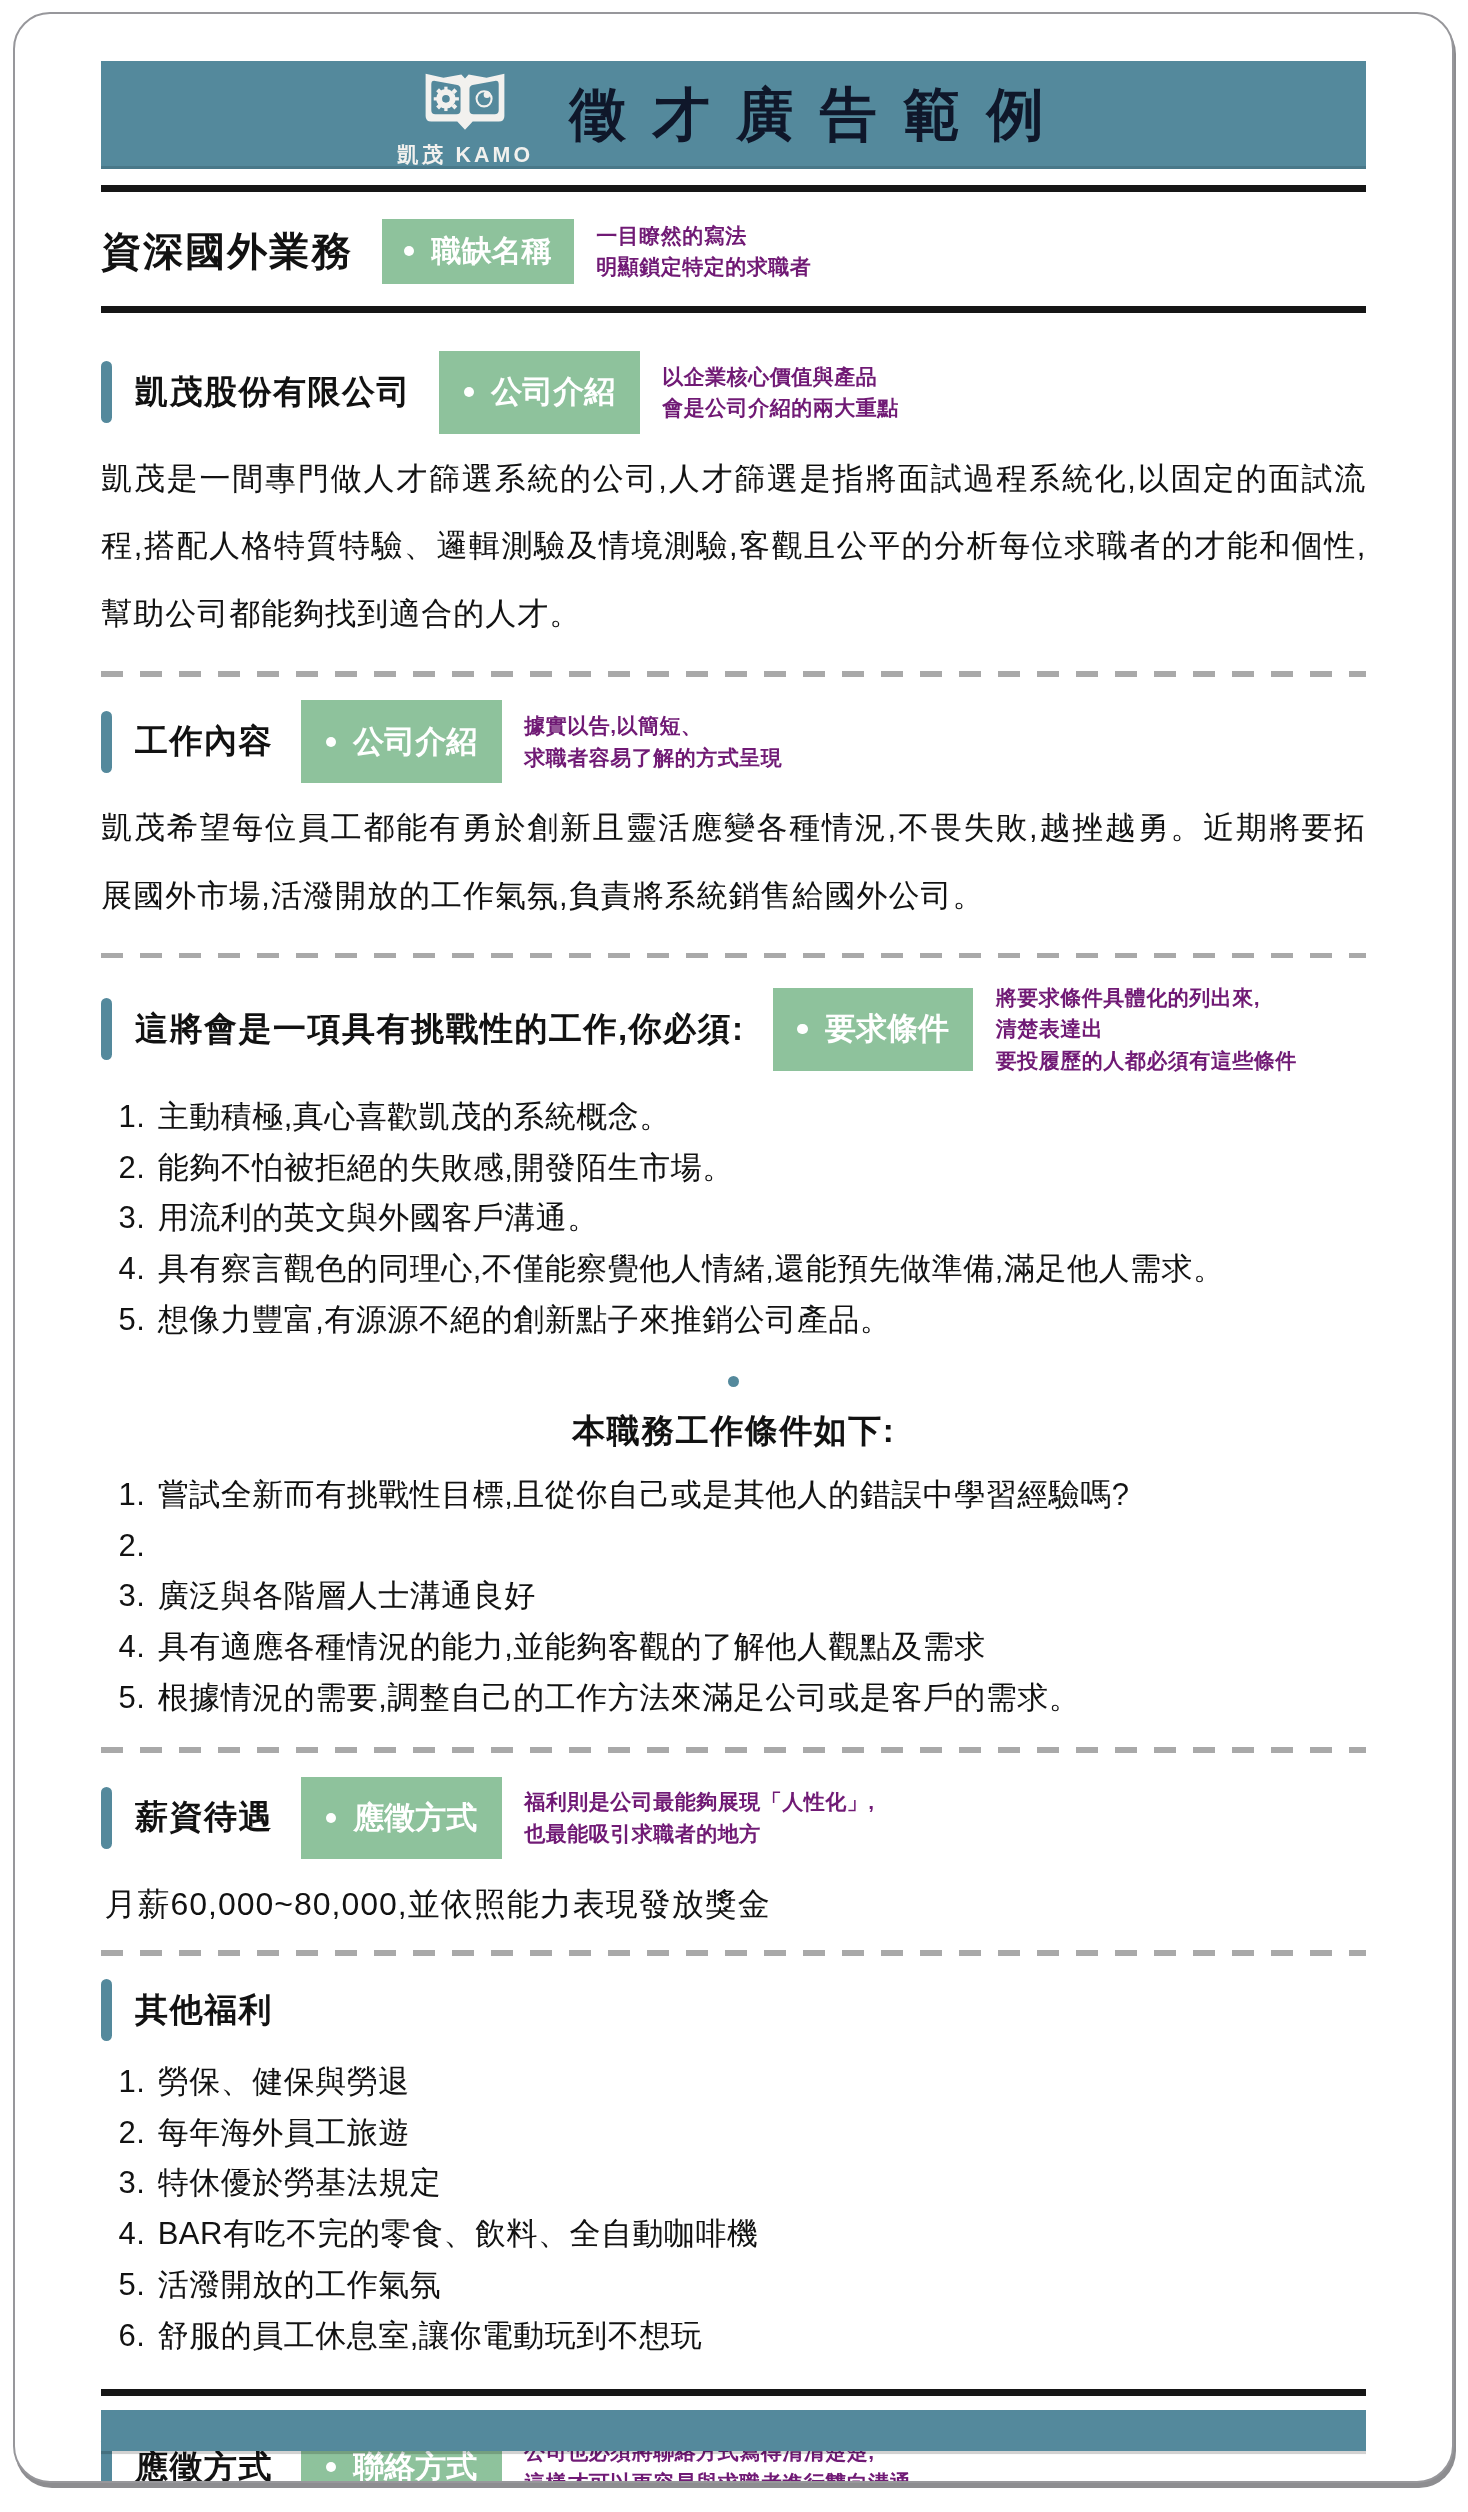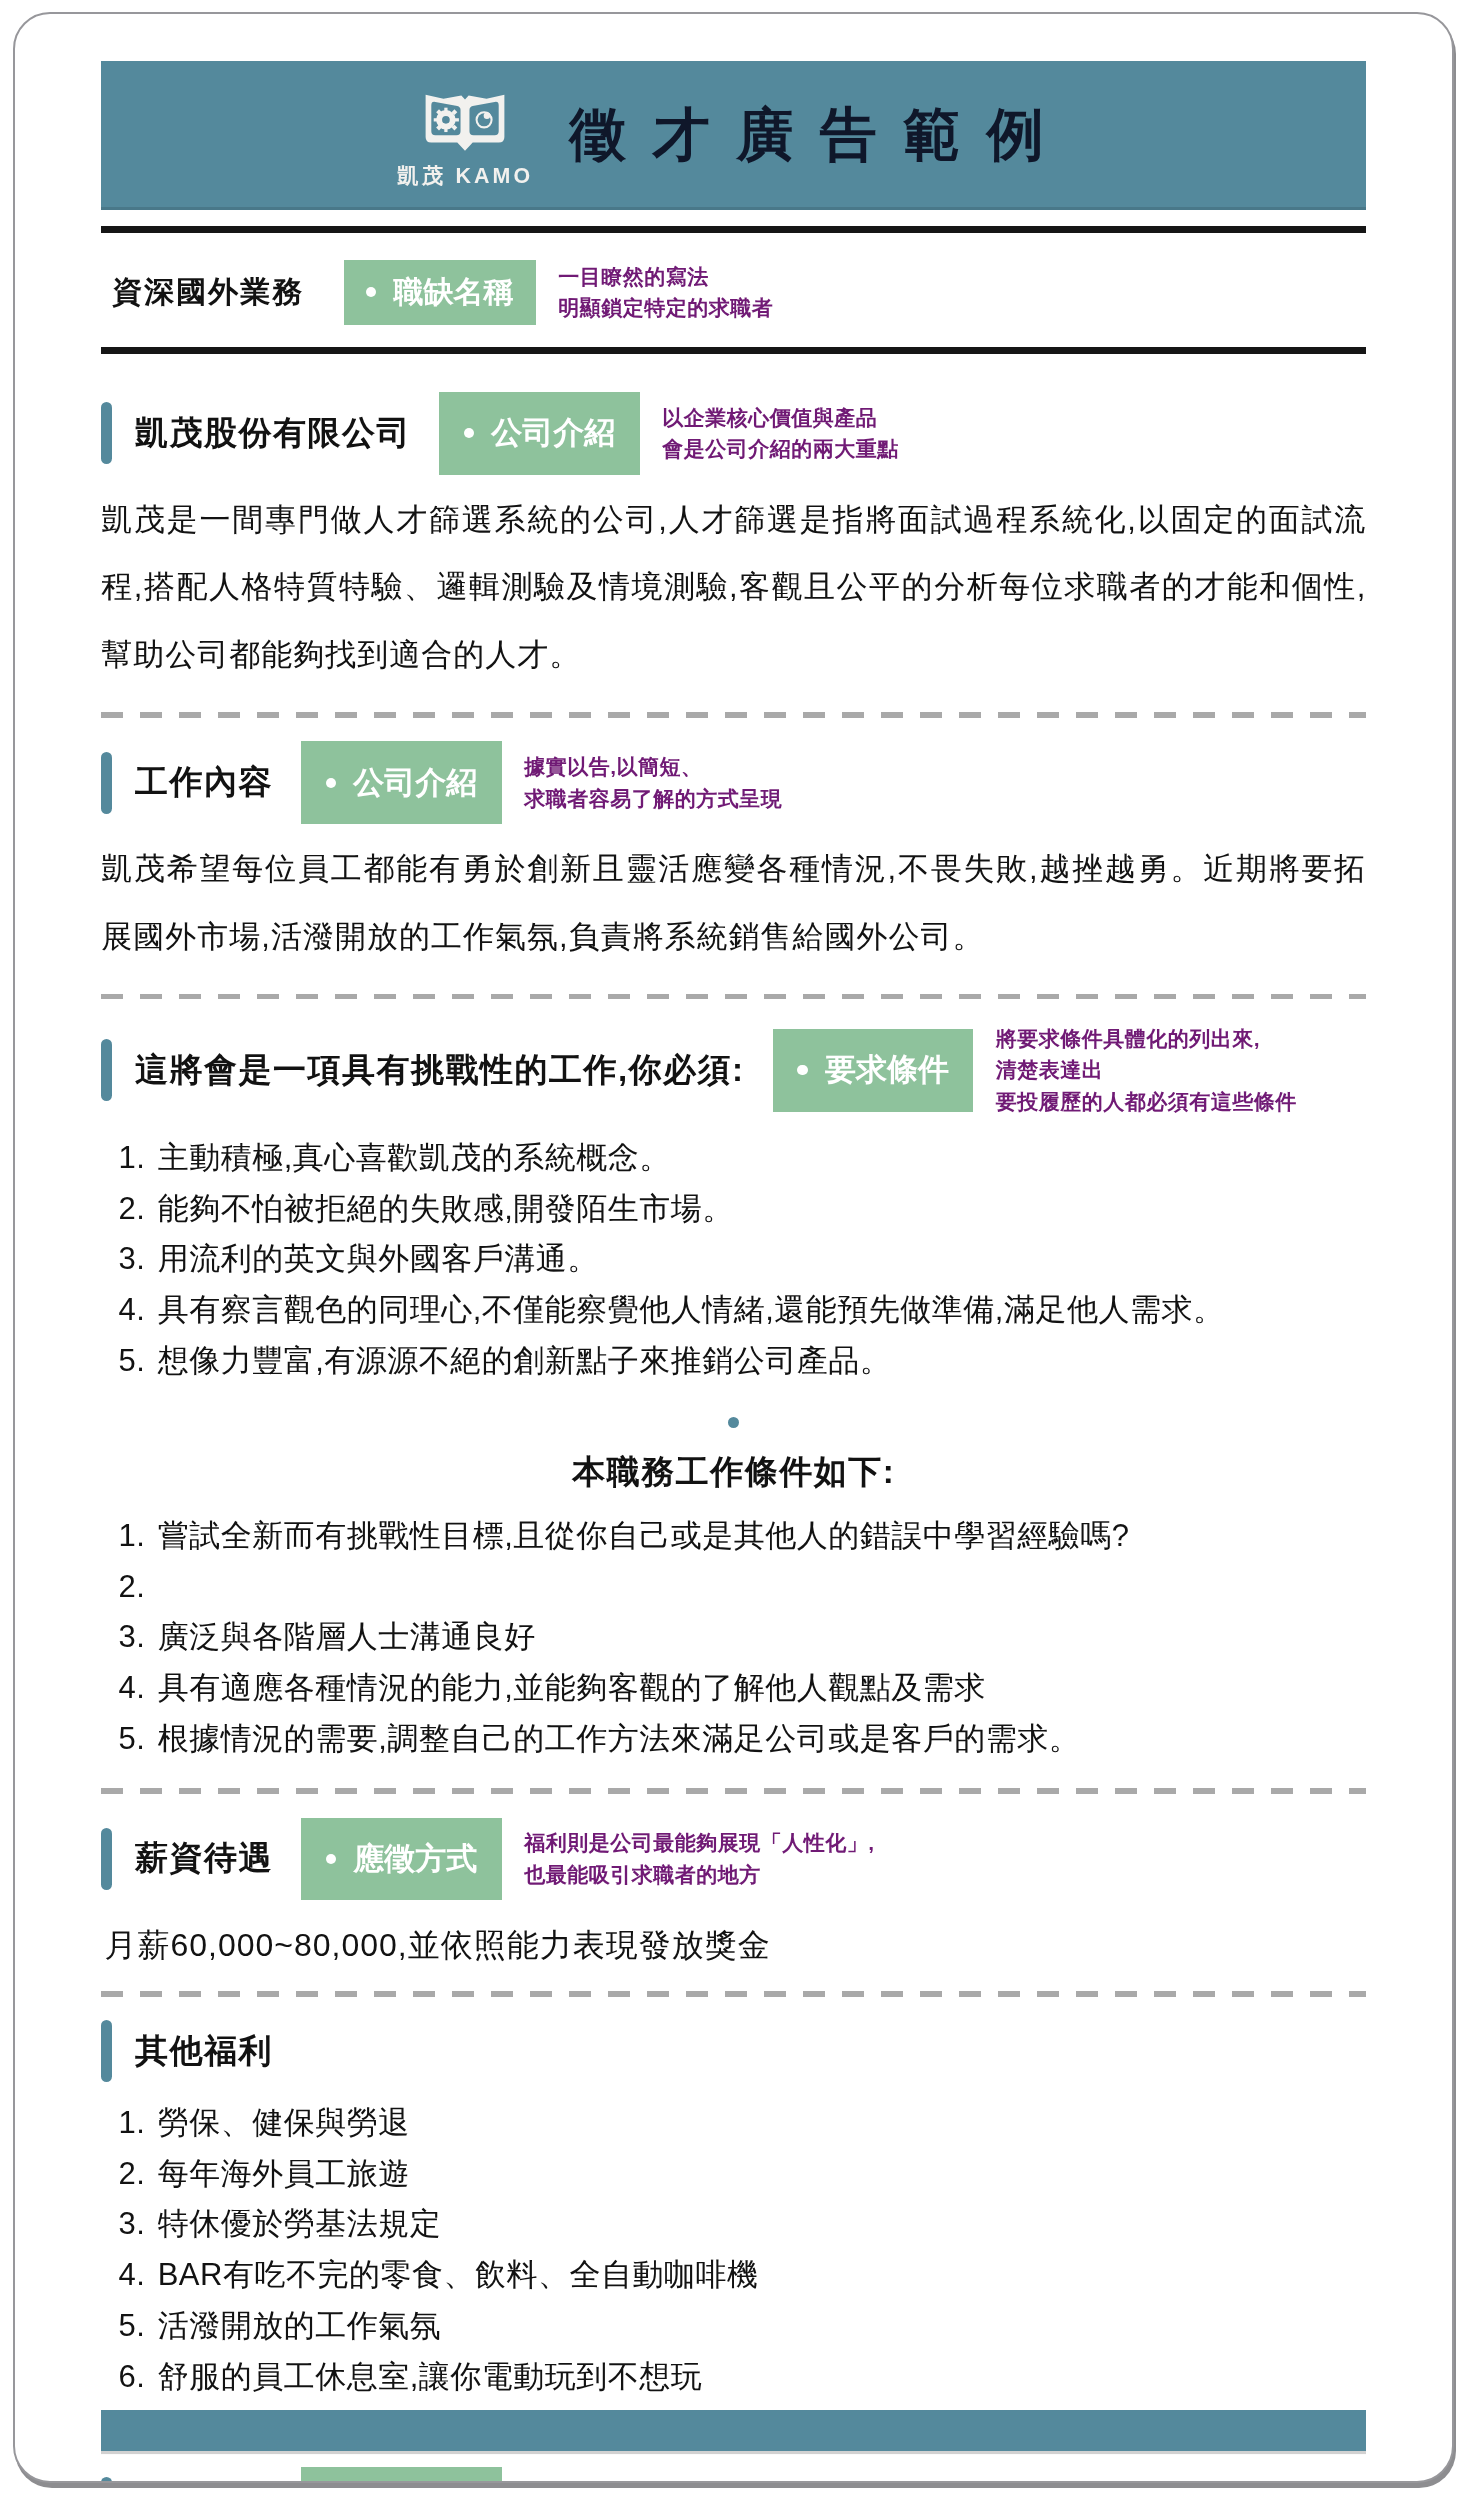--- a/index.html
+++ b/index.html
@@ -10,21 +10,21 @@
   }
   .page {
     position:absolute; left:13.3px; top:12.2px; width:1437px; height:2467px;
     background:#ffffff; border:2.5px solid #97979b; border-radius:37px;
     box-shadow:2px 5.1px 0 #8d8d90; overflow:hidden;
   }
   .content { width:1265px; margin:0 auto; }
 
   
   .banner {
-    margin-top:47px; height:149px; background:#54899c;
+    margin-top:47px; height:108px; background:#54899c;
     display:flex; align-items:center; justify-content:center; gap:31px;
     box-shadow:inset 0 -3.1px 0 rgba(0,0,0,.12);
   }
   .logo-block { display:flex; flex-direction:column; align-items:center; gap:5.1px; margin-top:7.1px; }
   .logo-caption { color:#f2f1ee; font-size:21.4px; font-weight:bold; letter-spacing:3.1px; white-space:nowrap; }
   .banner-title {
     margin:0; color:#0f172a; font-size:57px; font-weight:bold;
     letter-spacing:26.5px; white-space:nowrap; text-indent:5.1px;
   }
 
@@ -35,21 +35,21 @@
   .rule-3 { margin-top:27.5px; }
   .dashed {
     height:5.6px; margin:23.5px 0;
     background:repeating-linear-gradient(90deg,#a9a9a9 0 22.4px,rgba(0,0,0,0) 22.4px 39px);
   }
 
   
   .row { display:flex; align-items:center; gap:22.4px; }
   .pill { flex:0 0 11.2px; width:11.2px; height:62px; border-radius:7.1px; background:#54899c; }
   .sec-title { margin:0; font-size:33px; font-weight:bold; letter-spacing:1.5px; white-space:nowrap; }
-  .job-title { margin:11px; font-size:30px; font-weight:bold; letter-spacing:2px; white-space:nowrap; }
+  .job-title { margin:0; font-size:40px; font-weight:bold; letter-spacing:2px; white-space:nowrap; }
 
   .badge {
     display:inline-flex; align-items:center; gap:17.3px;
     background:#8ec29c; color:#ffffff; font-weight:bold; font-size:31px;
     padding:20.4px 24.5px; margin-left:6px; white-space:nowrap;
   }
   .badge-sm { padding:12.2px 22.4px; font-size:30px; }
   .dot { width:10.2px; height:10.2px; border-radius:50%; background:#ffffff; }
 
   .annot { font-size:21px; font-weight:bold; color:#701a75; line-height:1.5; letter-spacing:0.5px; }

